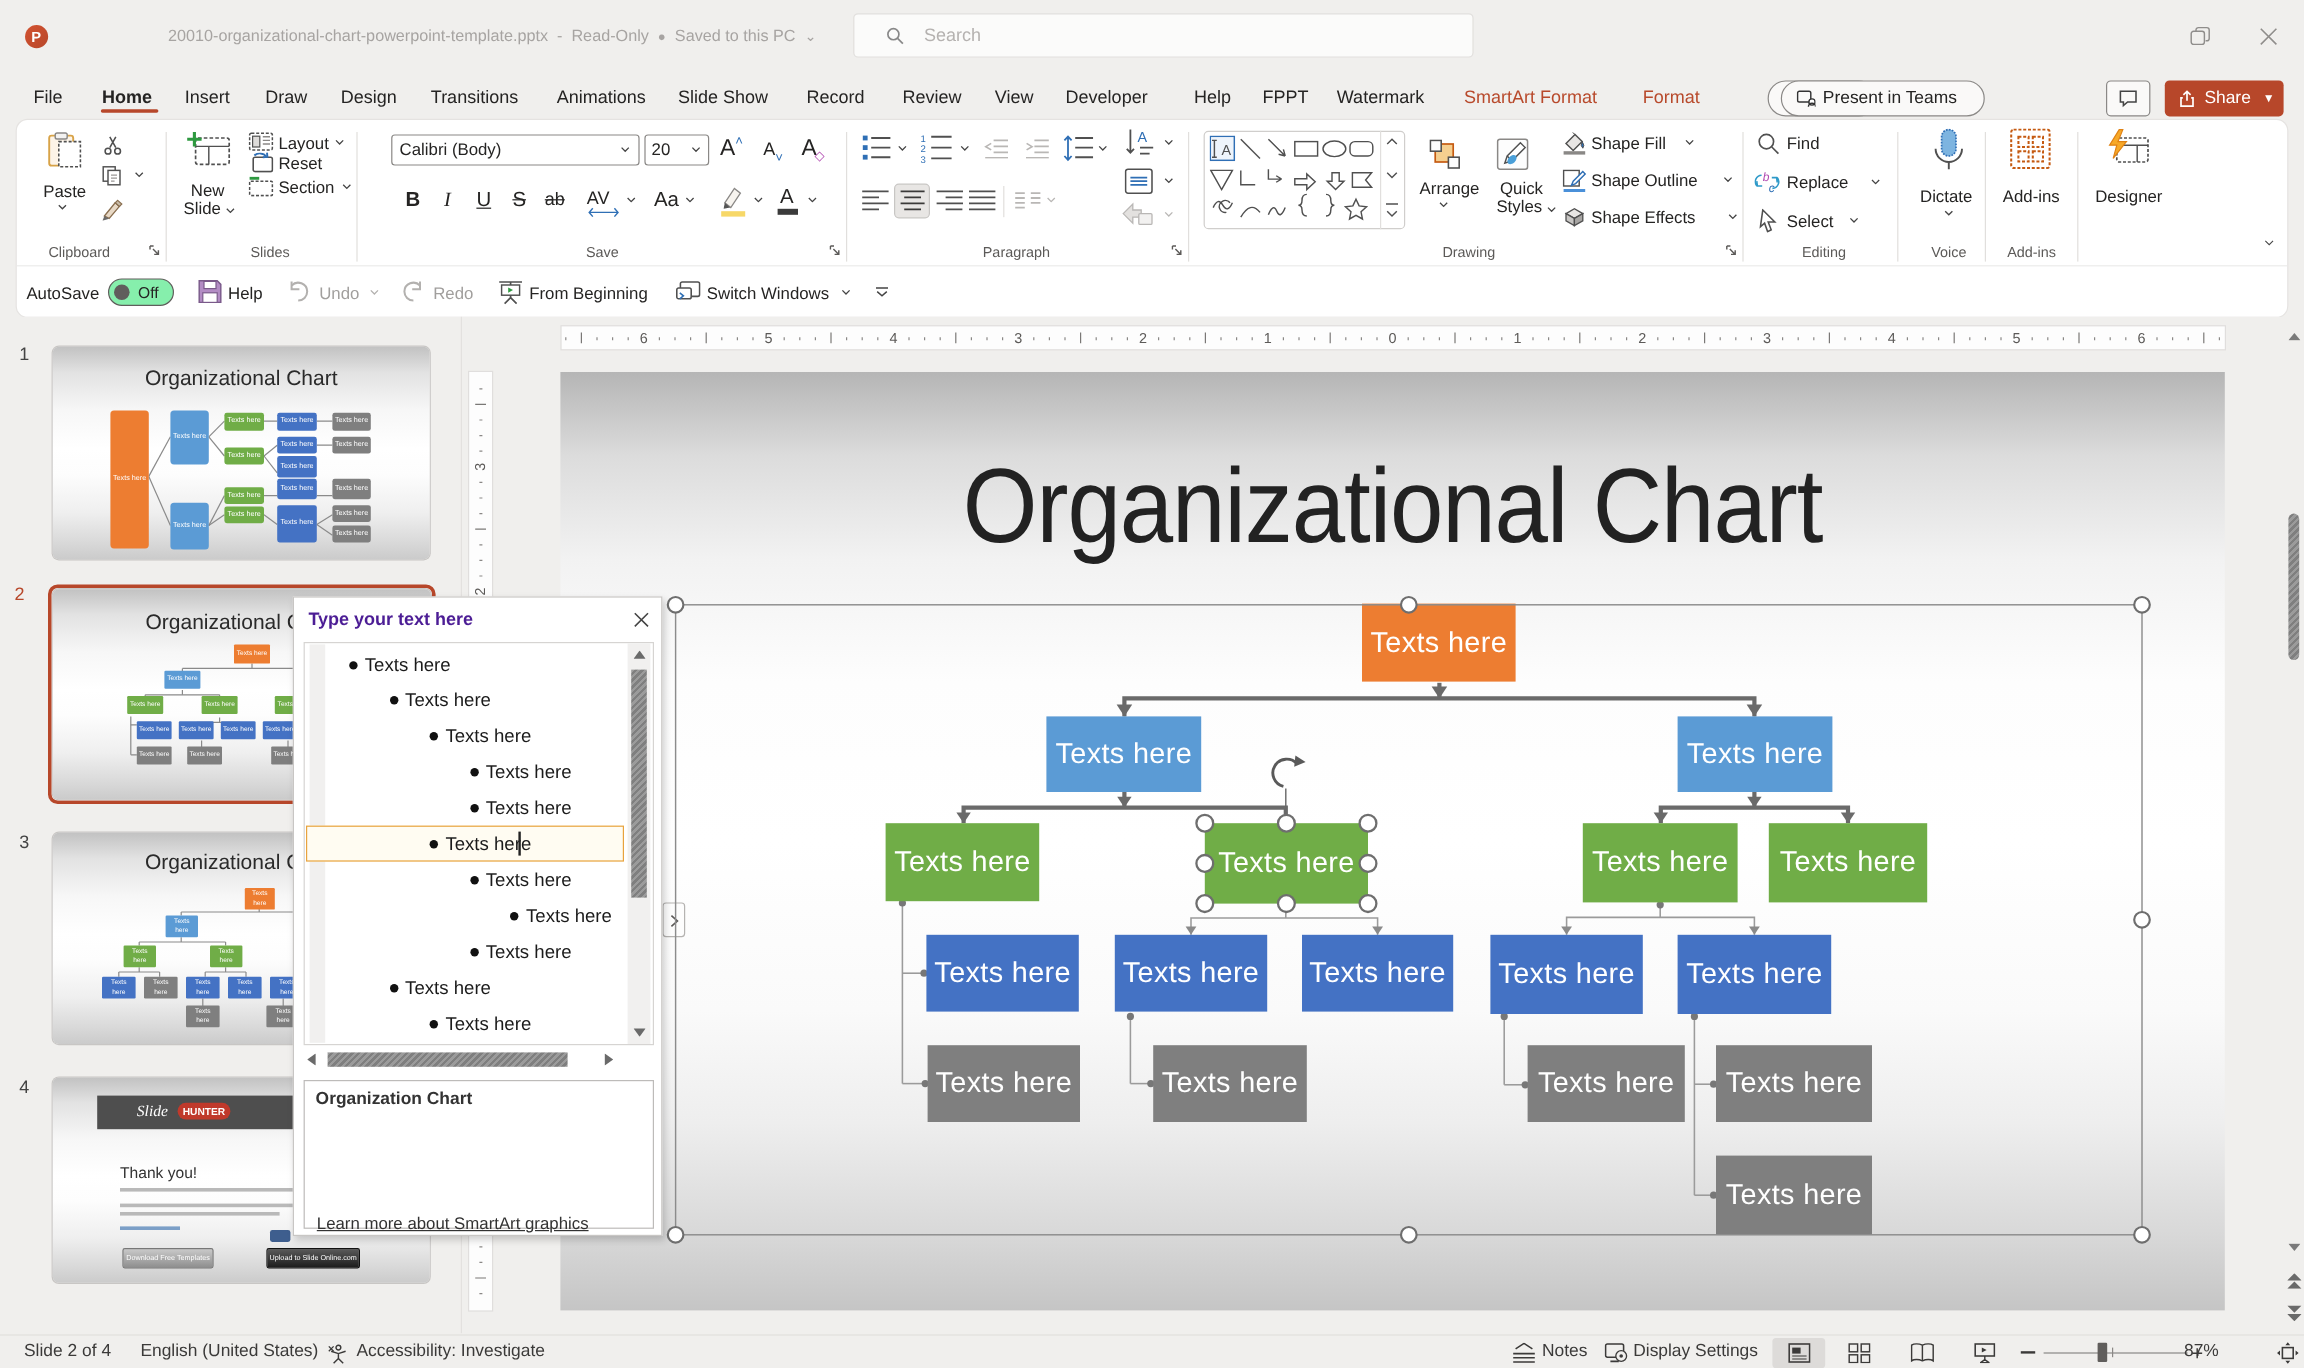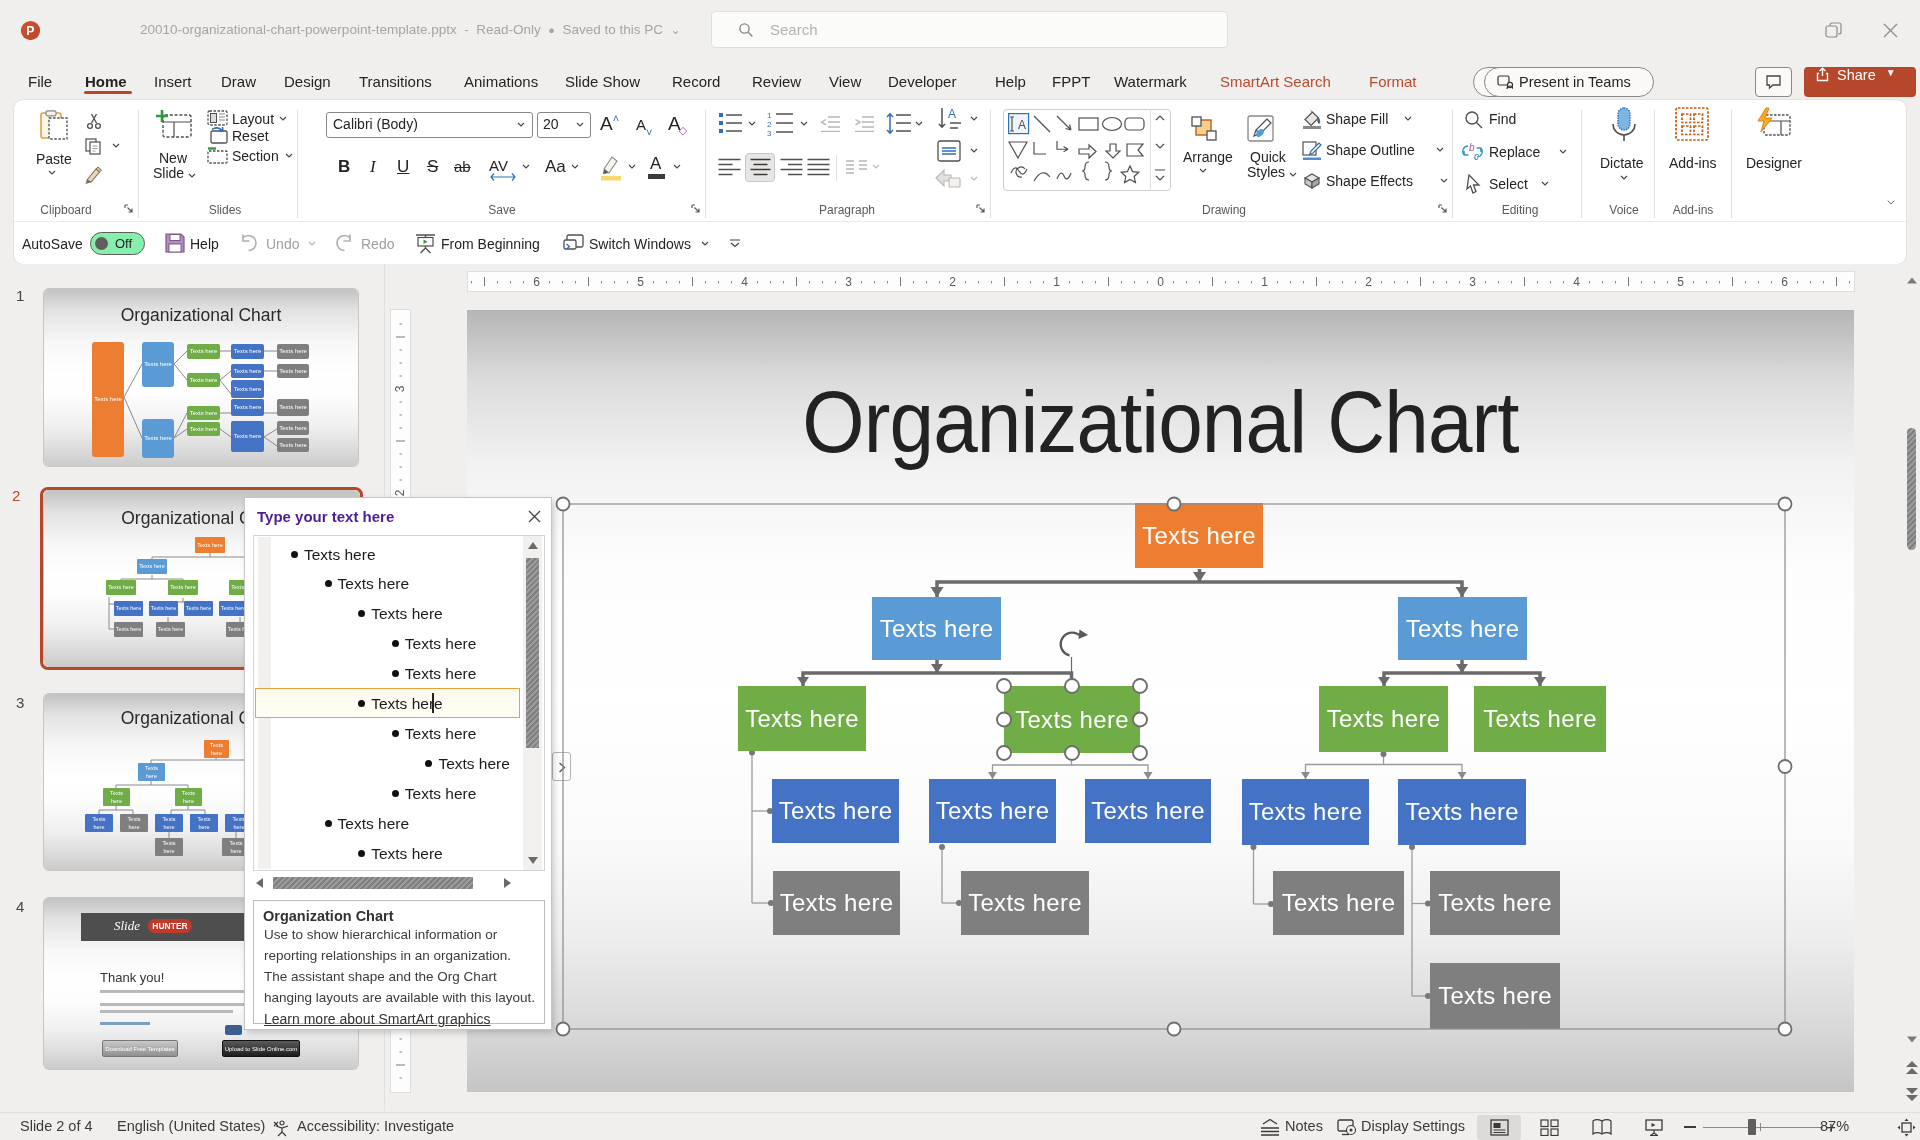--- a/index.html
+++ b/index.html
@@ -16,21 +16,21 @@
   #searchbox .mag { position:absolute; left:26px; top:10px; }
   #searchbox .stext { position:absolute; left:58px; top:9px; font-size:15px; color:#b5b2b0; }
   .winbtn { position:absolute; top:22px; color:#8f8d8b; }
 
   
   #menubar { position:absolute; left:0; top:62px; width:1920px; height:38px; background:#f0efed; }
   .mtab { position:absolute; top:11px; font-size:15px; color:#252423; white-space:nowrap; }
   .mtab.red { color:#b84a2c; }
   #homeunderline { position:absolute; left:84px; top:29px; width:48px; height:3px; background:#b7472a; border-radius:2px; }
   .pillbtn { position:absolute; top:5px; height:30px; border:1px solid #8a8886; border-radius:15px; background:#faf9f8; font-size:14.5px; color:#252423; display:flex; align-items:center; }
-  #sharebtn { position:absolute; left:1804px; top:5px; width:112px; height:30px; background:#b7472a; border-radius:4px; color:#fff; font-size:14.5px; display:flex; }
+  #sharebtn { position:absolute; left:1804px; top:5px; width:99px; height:30px; background:#b7472a; border-radius:4px; color:#fff; font-size:14.5px; display:flex; align-items:center; }
 
   
   #ribbon { position:absolute; left:14px; top:100px; width:1892px; height:164px; background:#ffffff; border-radius:9px; box-shadow:0 0 0 1px #e5e3e1; }
   .gsep { position:absolute; top:10px; width:1px; height:108px; background:#e1dfdd; }
   .glabel { position:absolute; top:103px; font-size:12px; color:#5c5a58; width:200px; margin-left:-100px; text-align:center; }
   .glauncher { position:absolute; top:104px; width:10px; height:10px; }
   .rtext { position:absolute; font-size:14px; color:#252423; white-space:nowrap; }
   .gray { color:#a19f9d !important; }
   .chev { position:absolute; width:8px; height:5px; }
   .combo { position:absolute; border:1px solid #8a8886; border-radius:3px; background:#fff; }
@@ -112,21 +112,21 @@
     <div class="mtab" style="left:359px;">Transitions</div>
     <div class="mtab" style="left:464px;">Animations</div>
     <div class="mtab" style="left:565px;">Slide Show</div>
     <div class="mtab" style="left:672px;">Record</div>
     <div class="mtab" style="left:752px;">Review</div>
     <div class="mtab" style="left:829px;">View</div>
     <div class="mtab" style="left:888px;">Developer</div>
     <div class="mtab" style="left:995px;">Help</div>
     <div class="mtab" style="left:1052px;">FPPT</div>
     <div class="mtab" style="left:1114px;">Watermark</div>
-    <div class="mtab red" style="left:1220px;">SmartArt Search</div>
+    <div class="mtab red" style="left:1220px;">SmartArt Format</div>
     <div class="mtab red" style="left:1369px;">Format</div>
     <div class="pillbtn" style="left:1473px; width:91px;">
       <svg style="margin-left:13px;" width="15" height="15" viewBox="0 0 15 15">
           <circle cx="7.5" cy="7.5" r="6.2" fill="none" stroke="#333" stroke-width="1.3"></circle>
           <circle cx="7.5" cy="7.5" r="3" fill="#333"></circle>
         </svg>
       <span style="margin-left:6px;">Record</span>
     </div>
     <div class="pillbtn" style="left:1484px; width:170px;">
       <svg style="margin-left:12px;" width="16" height="16" viewBox="0 0 16 16">
@@ -1010,21 +1010,20 @@
         </div>
         <svg class="abs" style="left:11px; top:380px;" width="8" height="10" viewBox="0 0 8 10">
           <path d="M7 0 L0 5 L7 10 z" fill="#6a6a6a"></path>
         </svg>
         <div class="abs" style="left:28px; top:379px; width:200px; height:12px; background:repeating-linear-gradient(135deg,#9b9b9b 0 2px,#7f7f7f 2px 4px);"></div>
         <svg class="abs" style="left:258px; top:380px;" width="8" height="10" viewBox="0 0 8 10">
           <path d="M1 0 L8 5 L1 10 z" fill="#6a6a6a"></path>
         </svg>
         <div id="tp-desc">
           <div class="abs" style="left:9px; top:7px; font-size:14.5px; font-weight:bold; color:#333;">Organization Chart</div>
-          <div class="abs" style="left:10px; top:23px; width:286px; font-size:13.5px; color:#3b3b3b; line-height:21px; white-space:nowrap;">Use to show hierarchical information or<br>reporting relationships in an organization.<br>The assistant shape and the Org Chart<br>hanging layouts are available with this layout.</div>
           <div class="abs" style="left:10px; top:110px; font-size:14px; color:#333; text-decoration:underline;">Learn more about SmartArt graphics</div>
         </div>
       </div>
   </div>
   <div id="statusbar">
       <div class="sitem" style="left:20px;">Slide 2 of 4</div>
       <div class="sitem" style="left:117px;">English (United States)</div>
       <svg class="abs" style="left:272px; top:7px;" width="20" height="17" viewBox="0 0 20 17">
  <circle cx="10" cy="3" r="2" fill="none" stroke="#3b3a39" stroke-width="1.2"></circle>
  <path d="M4 6 l6 2 6-2 M10 8 v4 M10 12 l-4 4 M10 12 l4 4" fill="none" stroke="#3b3a39" stroke-width="1.2"></path>

